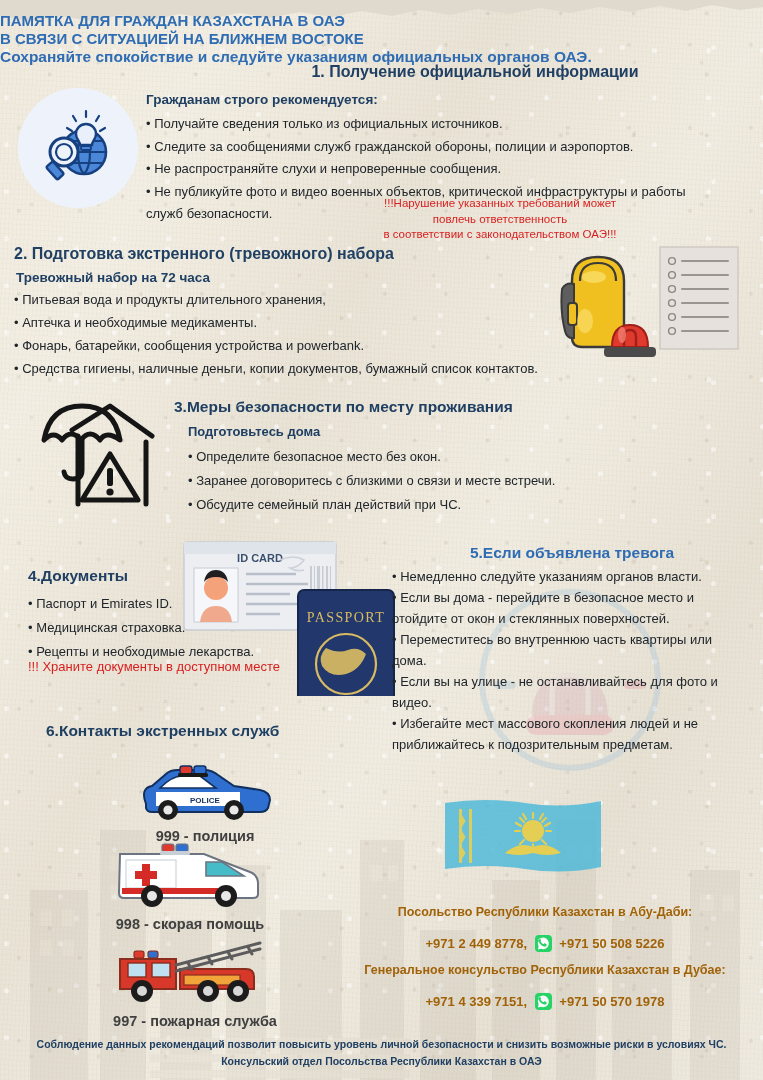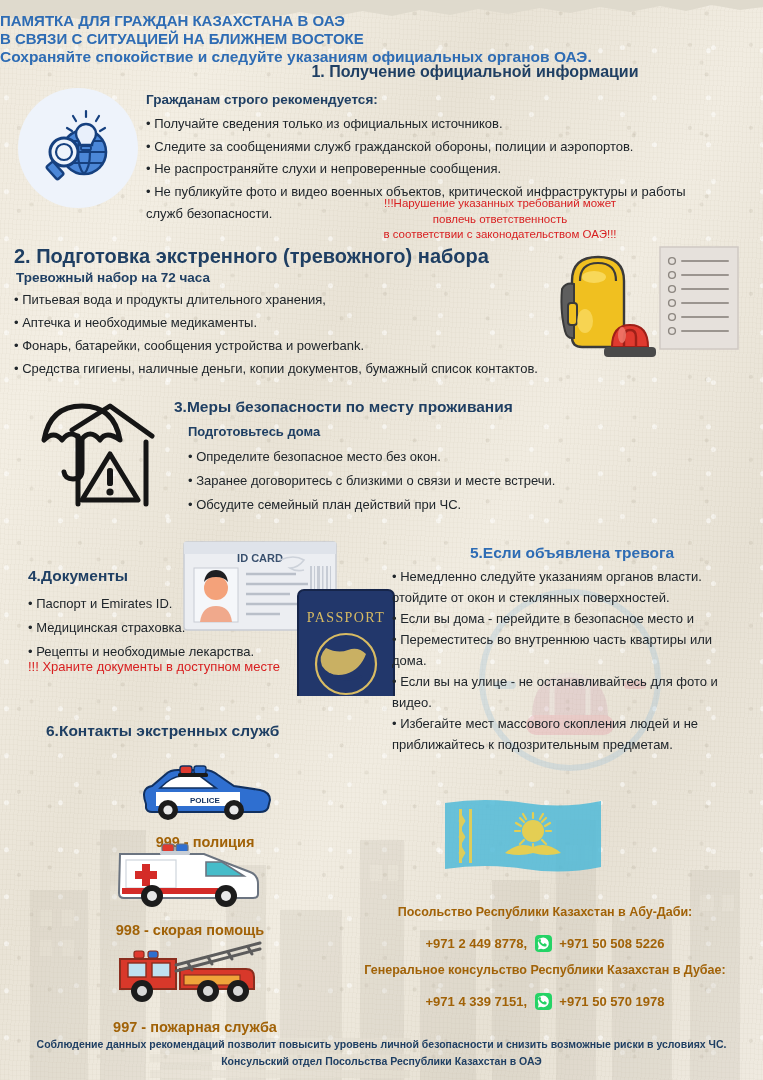--- a/index.html
+++ b/index.html
@@ -47,21 +47,21 @@
   
   .s1-title{position:absolute;left:255px;top:63px;width:440px;text-align:center;font-size:16px;}
   .s1-icon{position:absolute;left:18px;top:88px;width:120px;height:120px;border-radius:50%;
            background:#eef3fb;display:flex;align-items:center;justify-content:center;}
   .s1-lead{position:absolute;left:146px;top:92px;font-size:13.5px;}
   .s1-list{position:absolute;left:146px;top:113px;width:604px;font-size:13px;line-height:22.5px;}
   .s1-list div{white-space:nowrap;}
   .s1-warn{position:absolute;left:300px;top:196px;width:400px;text-align:center;font-size:11.5px;line-height:15.5px;}
 
   
-  .s2-title{position:absolute;left:14px;top:245px;font-size:20px;}
+  .s2-title{position:absolute;left:14px;top:245px;font-size:16px;}
   .s2-sub{position:absolute;left:16px;top:270px;font-size:13.5px;}
   .s2-list{position:absolute;left:14px;top:288px;width:600px;font-size:13px;line-height:23px;}
   .s2-img{position:absolute;left:560px;top:243px;width:200px;height:130px;}
 
   
   .s3-img{position:absolute;left:34px;top:392px;width:130px;height:115px;}
   .s3-title{position:absolute;left:174px;top:398px;font-size:15.5px;}
   .s3-sub{position:absolute;left:188px;top:424px;font-size:13px;}
   .s3-list{position:absolute;left:188px;top:445px;width:520px;font-size:13px;line-height:24px;}
 
@@ -72,21 +72,21 @@
   .s4-img{position:absolute;left:180px;top:536px;width:220px;height:160px;}
 
   
   .s5-title{position:absolute;left:392px;top:544px;width:360px;text-align:center;font-size:15.5px;}
   .s5-list{position:absolute;left:392px;top:566px;width:362px;font-size:13px;line-height:21px;}
   .s5-wm{position:absolute;left:470px;top:585px;width:200px;height:190px;opacity:.22;}
 
   
   .s6-title{position:absolute;left:46px;top:722px;font-size:15.5px;}
   .svc{position:absolute;text-align:center;}
-  .svc .lbl{color:#a16207;font-weight:bold;font-size:14.5px;margin-top:8px;}
+  .svc .lbl{color:#404040;font-weight:bold;font-size:14.5px;margin-top:2px;}
   .svc1{left:90px;top:760px;width:230px;}
   .svc2{left:70px;top:840px;width:240px;}
   .svc3{left:70px;top:935px;width:250px;}
 
   .flag{position:absolute;left:443px;top:797px;width:160px;height:78px;}
 
   .emb{position:absolute;left:330px;width:430px;text-align:center;color:#a16207;font-weight:bold;}
   .emb-t1{top:905px;font-size:12.5px;}
   .emb-p1{top:935px;font-size:13px;}
   .emb-t2{top:963px;font-size:12.5px;}
@@ -298,22 +298,22 @@
     <path d="M62 132 q0-42 38-42 q38 0 38 42 z" fill="#c98fa8"></path>
     <path d="M82 132 V106 q0-16 18-16 q18 0 18 16 v26" fill="none" stroke="#e7d5de" stroke-width="5"></path>
     <rect x="56" y="130" width="88" height="20" rx="10" fill="#e4738e"></rect>
     <rect x="24" y="96" width="22" height="8" rx="4" fill="#7fb4db"></rect>
     <rect x="154" y="96" width="22" height="8" rx="4" fill="#e4738e"></rect>
   </svg>
 
   <div class="s5-title h-blue">5.Если объявлена тревога</div>
   <div class="s5-list body-txt">
     <div>• Немедленно следуйте указаниям органов власти.</div>
+    <div>• Если вы дома - перейдите в безопасное место и</div>
     <div>отойдите от окон и стеклянных поверхностей.</div>
-    <div>• Если вы дома - перейдите в безопасное место и</div>
     <div>• Переместитесь во внутреннюю часть квартиры или</div>
     <div>дома.</div>
     <div>• Если вы на улице - не останавливайтесь для фото и</div>
     <div>видео.</div>
     <div>• Избегайте мест массового скопления людей и не</div>
     <div>приближайтесь к подозрительным предметам.</div>
   </div>
 
   <div class="s6-title h-navy">6.Контакты экстренных служб</div>
 

